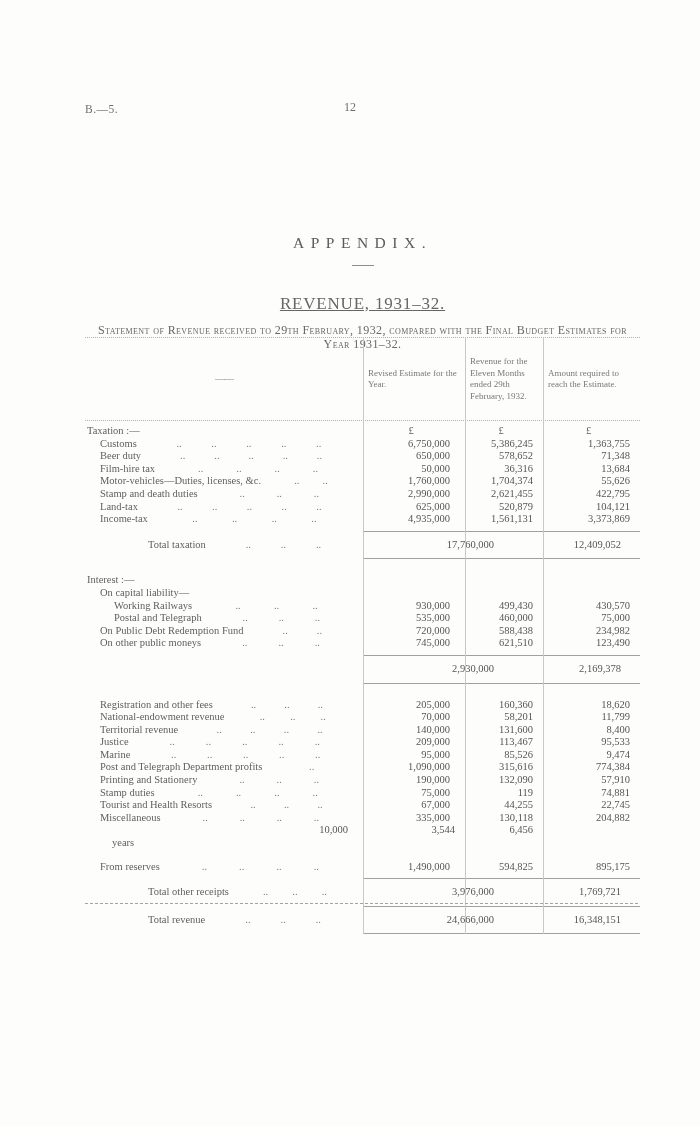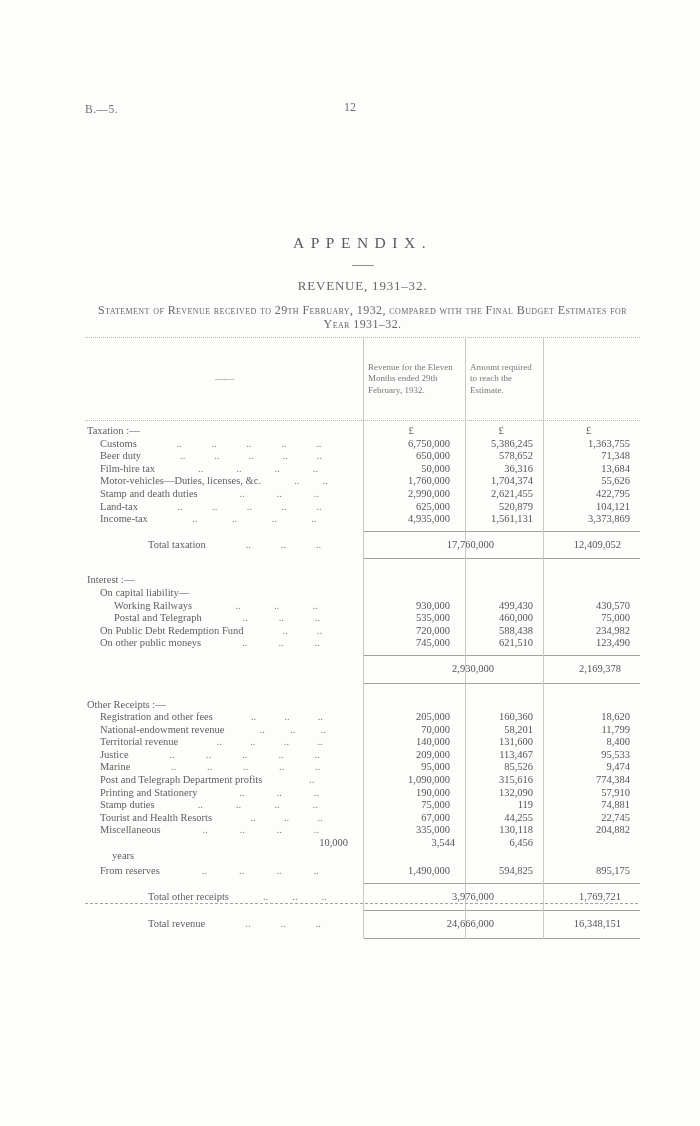--- a/index.html
+++ b/index.html
@@ -10,38 +10,38 @@
     color:#5e5e5e;
   }
   .page{position:absolute;inset:0;}
 
   .docref{position:absolute;left:85px;top:103px;font-size:11.5px;color:#6f6f6f;letter-spacing:0.5px;}
   .pagenum{position:absolute;left:0;top:100px;width:700px;text-align:center;font-size:12px;color:#6f6f6f;}
 
   .headblock{position:absolute;left:85px;top:234px;width:555px;text-align:center;}
   .title{font-size:15.5px;letter-spacing:6.5px;color:#5a5a5a;}
   .titlerule{width:22px;height:1px;background:#8f8f8e;margin:13px auto 0;}
-  .sectiontitle{margin-top:12px;font-size:13px;letter-spacing:0.8px;color:#666665;}
+  .sectiontitle{margin-top:28px;font-size:17px;letter-spacing:0.8px;color:#666665;text-decoration:underline;}
   .statement{margin-top:10px;font-size:12px;line-height:13.5px;font-variant:small-caps;letter-spacing:0.4px;color:#67676a;}
 
   .tablewrap{position:absolute;left:85px;top:337px;width:555px;}
   .vline{position:absolute;top:0;bottom:0;width:1px;background:#c8c8c6;}
   .v1{left:278px}.v2{left:380px}.v3{left:458px}
 
   .thead{display:grid;grid-template-columns:278px 102px 78px 97px;
     border-top:1px dotted #b2b2b0;border-bottom:1px dotted #b2b2b0;min-height:82px;}
   .thcell{font-size:9px;line-height:11.5px;color:#787877;
     display:flex;align-items:center;justify-content:center;padding:6px 5px;box-sizing:border-box;}
   .stub-dash{color:#919190;font-size:10px;letter-spacing:-1px;}
 
   .tbody{padding-top:4px;}
   .row{display:grid;grid-template-columns:278px 102px 78px 97px;
     min-height:12.6px;font-size:10.5px;line-height:12.6px;}
   .row.total,.row.subtotal{padding:7px 0;gap:44px;}
-  .row.spacer{margin-top:3px;}
+  .row.spacer{margin-top:11px;}
   .stubcell{display:flex;align-items:baseline;overflow:hidden;color:#5f5f5f;}
   .lbl{white-space:nowrap;}
   .ind0{padding-left:2px}.ind1{padding-left:15px}.ind2{padding-left:29px}
   .indT{padding-left:63px}.indW{padding-left:27px}
   .lbl.justify{flex:1;white-space:normal;text-align:justify;text-align-last:justify;padding-right:3px;}
   .leaders{flex:1;display:flex;justify-content:space-evenly;color:#7b7b7a;margin:0 12px 0 10px;overflow:hidden;}
   .num{text-align:right;color:#565656;}
   .num.c2{padding-right:15px}.num.c3{padding-right:10px}.num.c4{padding-right:10px}
   .num.cur{text-align:center;padding-right:6px;color:#636362;}
   .hrule{height:1px;background:#a1a19f;margin-left:278px;}
@@ -66,20 +66,21 @@
 
   <div class="tablewrap">
     <div class="vline v1"></div>
     <div class="vline v2"></div>
     <div class="vline v3"></div>
 
     <div class="thead">
       <div class="thcell">
         <span class="stub-dash">——</span>
       </div>
+      <div class="thcell">Revised Estimate for the Year.</div>
       <div class="thcell">Revenue for the Eleven Months ended 29th February, 1932.</div>
       <div class="thcell">Amount required to reach the Estimate.</div>
     </div>
 
     <div class="tbody" id="tbody">
         <div class="row section">
           <div class="stubcell">
             <span class="lbl ind0">Taxation :—</span>
           </div>
           <div class="num c2 cur">£</div>
@@ -271,176 +272,168 @@
         <div class="row subtotal">
           <div class="stubcell">
             <span class="lbl ind0"></span>
           </div>
           <div class="num c2">2,930,000</div>
           <div class="num c3">2,169,378</div>
           <div class="num c4">760,622</div>
         </div>
         <div class="hrule"></div>
         <div class="gaprow"></div>
-        <div class="row section">
-          <div class="stubcell">
-            <span class="lbl ind0">Other Receipts :—</span>
+        <div class="row item">
+          <div class="stubcell">
+            <span class="lbl ind1">Registration and other fees</span>
+            <span class="leaders">
+              <span>..</span>
+              <span>..</span>
+              <span>..</span>
+            </span>
+          </div>
+          <div class="num c2">205,000</div>
+          <div class="num c3">160,360</div>
+          <div class="num c4">18,620</div>
+        </div>
+        <div class="row item">
+          <div class="stubcell">
+            <span class="lbl ind1">National-endowment revenue</span>
+            <span class="leaders">
+              <span>..</span>
+              <span>..</span>
+              <span>..</span>
+            </span>
+          </div>
+          <div class="num c2">70,000</div>
+          <div class="num c3">58,201</div>
+          <div class="num c4">11,799</div>
+        </div>
+        <div class="row item">
+          <div class="stubcell">
+            <span class="lbl ind1">Territorial revenue</span>
+            <span class="leaders">
+              <span>..</span>
+              <span>..</span>
+              <span>..</span>
+              <span>..</span>
+            </span>
+          </div>
+          <div class="num c2">140,000</div>
+          <div class="num c3">131,600</div>
+          <div class="num c4">8,400</div>
+        </div>
+        <div class="row item">
+          <div class="stubcell">
+            <span class="lbl ind1">Justice</span>
+            <span class="leaders">
+              <span>..</span>
+              <span>..</span>
+              <span>..</span>
+              <span>..</span>
+              <span>..</span>
+            </span>
+          </div>
+          <div class="num c2">209,000</div>
+          <div class="num c3">113,467</div>
+          <div class="num c4">95,533</div>
+        </div>
+        <div class="row item">
+          <div class="stubcell">
+            <span class="lbl ind1">Marine</span>
+            <span class="leaders">
+              <span>..</span>
+              <span>..</span>
+              <span>..</span>
+              <span>..</span>
+              <span>..</span>
+            </span>
+          </div>
+          <div class="num c2">95,000</div>
+          <div class="num c3">85,526</div>
+          <div class="num c4">9,474</div>
+        </div>
+        <div class="row item">
+          <div class="stubcell">
+            <span class="lbl ind1">Post and Telegraph Department profits</span>
+            <span class="leaders">
+              <span>..</span>
+            </span>
+          </div>
+          <div class="num c2">1,090,000</div>
+          <div class="num c3">315,616</div>
+          <div class="num c4">774,384</div>
+        </div>
+        <div class="row item">
+          <div class="stubcell">
+            <span class="lbl ind1">Printing and Stationery</span>
+            <span class="leaders">
+              <span>..</span>
+              <span>..</span>
+              <span>..</span>
+            </span>
+          </div>
+          <div class="num c2">190,000</div>
+          <div class="num c3">132,090</div>
+          <div class="num c4">57,910</div>
+        </div>
+        <div class="row item">
+          <div class="stubcell">
+            <span class="lbl ind1">Stamp duties</span>
+            <span class="leaders">
+              <span>..</span>
+              <span>..</span>
+              <span>..</span>
+              <span>..</span>
+            </span>
+          </div>
+          <div class="num c2">75,000</div>
+          <div class="num c3">119</div>
+          <div class="num c4">74,881</div>
+        </div>
+        <div class="row item">
+          <div class="stubcell">
+            <span class="lbl ind1">Tourist and Health Resorts</span>
+            <span class="leaders">
+              <span>..</span>
+              <span>..</span>
+              <span>..</span>
+            </span>
+          </div>
+          <div class="num c2">67,000</div>
+          <div class="num c3">44,255</div>
+          <div class="num c4">22,745</div>
+        </div>
+        <div class="row item">
+          <div class="stubcell">
+            <span class="lbl ind1">Miscellaneous</span>
+            <span class="leaders">
+              <span>..</span>
+              <span>..</span>
+              <span>..</span>
+              <span>..</span>
+            </span>
+          </div>
+          <div class="num c2">335,000</div>
+          <div class="num c3">130,118</div>
+          <div class="num c4">204,882</div>
+        </div>
+        <div class="row item">
+          <div class="num c2">10,000</div>
+          <div class="num c3">3,544</div>
+          <div class="num c4">6,456</div>
+        </div>
+        <div class="row wrap">
+          <div class="stubcell">
+            <span class="lbl indW">years</span>
           </div>
           <div class="num c2"></div>
           <div class="num c3"></div>
           <div class="num c4"></div>
         </div>
-        <div class="row item">
-          <div class="stubcell">
-            <span class="lbl ind1">Registration and other fees</span>
-            <span class="leaders">
-              <span>..</span>
-              <span>..</span>
-              <span>..</span>
-            </span>
-          </div>
-          <div class="num c2">205,000</div>
-          <div class="num c3">160,360</div>
-          <div class="num c4">18,620</div>
-        </div>
-        <div class="row item">
-          <div class="stubcell">
-            <span class="lbl ind1">National-endowment revenue</span>
-            <span class="leaders">
-              <span>..</span>
-              <span>..</span>
-              <span>..</span>
-            </span>
-          </div>
-          <div class="num c2">70,000</div>
-          <div class="num c3">58,201</div>
-          <div class="num c4">11,799</div>
-        </div>
-        <div class="row item">
-          <div class="stubcell">
-            <span class="lbl ind1">Territorial revenue</span>
-            <span class="leaders">
-              <span>..</span>
-              <span>..</span>
-              <span>..</span>
-              <span>..</span>
-            </span>
-          </div>
-          <div class="num c2">140,000</div>
-          <div class="num c3">131,600</div>
-          <div class="num c4">8,400</div>
-        </div>
-        <div class="row item">
-          <div class="stubcell">
-            <span class="lbl ind1">Justice</span>
-            <span class="leaders">
-              <span>..</span>
-              <span>..</span>
-              <span>..</span>
-              <span>..</span>
-              <span>..</span>
-            </span>
-          </div>
-          <div class="num c2">209,000</div>
-          <div class="num c3">113,467</div>
-          <div class="num c4">95,533</div>
-        </div>
-        <div class="row item">
-          <div class="stubcell">
-            <span class="lbl ind1">Marine</span>
-            <span class="leaders">
-              <span>..</span>
-              <span>..</span>
-              <span>..</span>
-              <span>..</span>
-              <span>..</span>
-            </span>
-          </div>
-          <div class="num c2">95,000</div>
-          <div class="num c3">85,526</div>
-          <div class="num c4">9,474</div>
-        </div>
-        <div class="row item">
-          <div class="stubcell">
-            <span class="lbl ind1">Post and Telegraph Department profits</span>
-            <span class="leaders">
-              <span>..</span>
-            </span>
-          </div>
-          <div class="num c2">1,090,000</div>
-          <div class="num c3">315,616</div>
-          <div class="num c4">774,384</div>
-        </div>
-        <div class="row item">
-          <div class="stubcell">
-            <span class="lbl ind1">Printing and Stationery</span>
-            <span class="leaders">
-              <span>..</span>
-              <span>..</span>
-              <span>..</span>
-            </span>
-          </div>
-          <div class="num c2">190,000</div>
-          <div class="num c3">132,090</div>
-          <div class="num c4">57,910</div>
-        </div>
-        <div class="row item">
-          <div class="stubcell">
-            <span class="lbl ind1">Stamp duties</span>
-            <span class="leaders">
-              <span>..</span>
-              <span>..</span>
-              <span>..</span>
-              <span>..</span>
-            </span>
-          </div>
-          <div class="num c2">75,000</div>
-          <div class="num c3">119</div>
-          <div class="num c4">74,881</div>
-        </div>
-        <div class="row item">
-          <div class="stubcell">
-            <span class="lbl ind1">Tourist and Health Resorts</span>
-            <span class="leaders">
-              <span>..</span>
-              <span>..</span>
-              <span>..</span>
-            </span>
-          </div>
-          <div class="num c2">67,000</div>
-          <div class="num c3">44,255</div>
-          <div class="num c4">22,745</div>
-        </div>
-        <div class="row item">
-          <div class="stubcell">
-            <span class="lbl ind1">Miscellaneous</span>
-            <span class="leaders">
-              <span>..</span>
-              <span>..</span>
-              <span>..</span>
-              <span>..</span>
-            </span>
-          </div>
-          <div class="num c2">335,000</div>
-          <div class="num c3">130,118</div>
-          <div class="num c4">204,882</div>
-        </div>
-        <div class="row item">
-          <div class="num c2">10,000</div>
-          <div class="num c3">3,544</div>
-          <div class="num c4">6,456</div>
-        </div>
-        <div class="row wrap">
-          <div class="stubcell">
-            <span class="lbl indW">years</span>
-          </div>
-          <div class="num c2"></div>
-          <div class="num c3"></div>
-          <div class="num c4"></div>
-        </div>
         <div class="row item spacer">
           <div class="stubcell">
             <span class="lbl ind1">From reserves</span>
             <span class="leaders">
               <span>..</span>
               <span>..</span>
               <span>..</span>
               <span>..</span>
             </span>
           </div>

